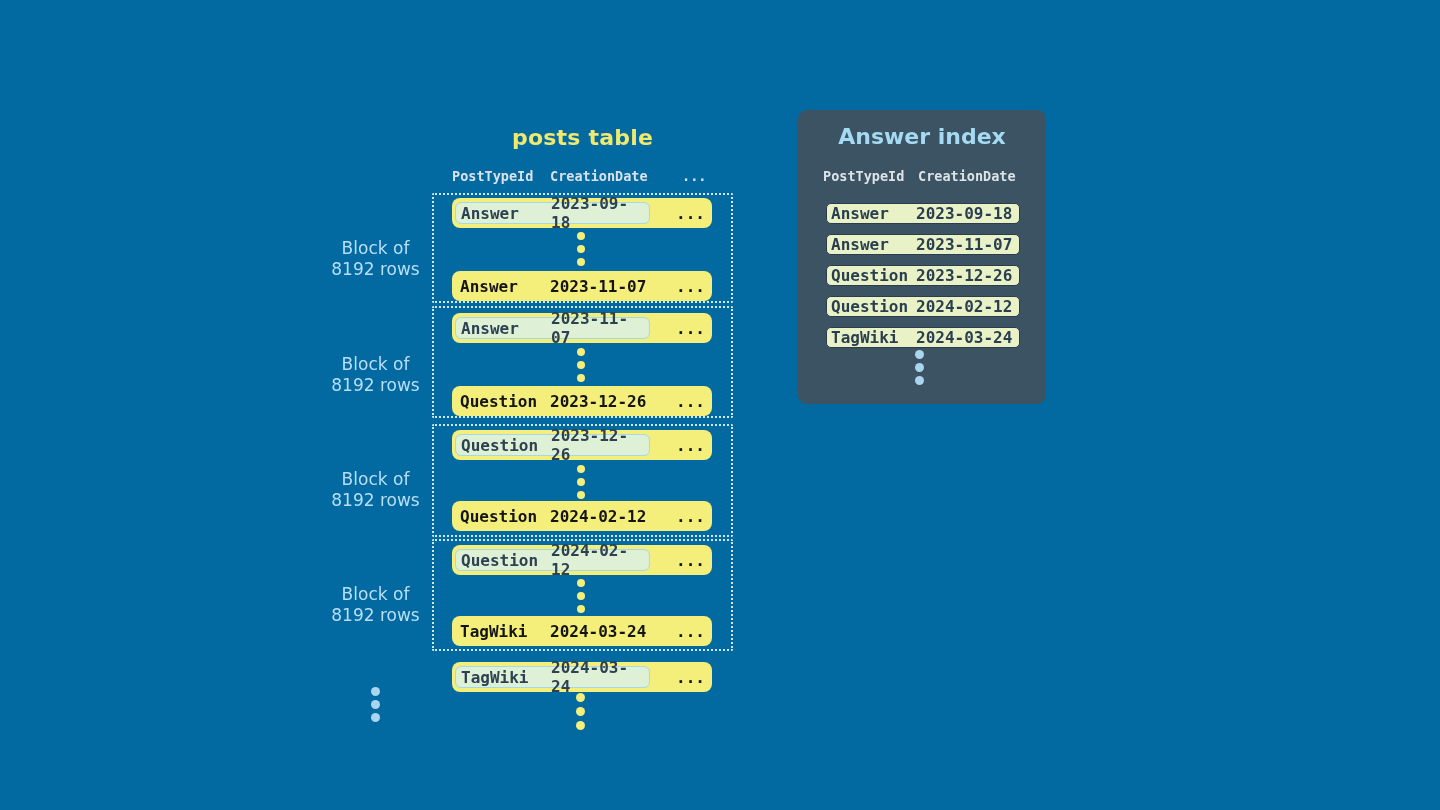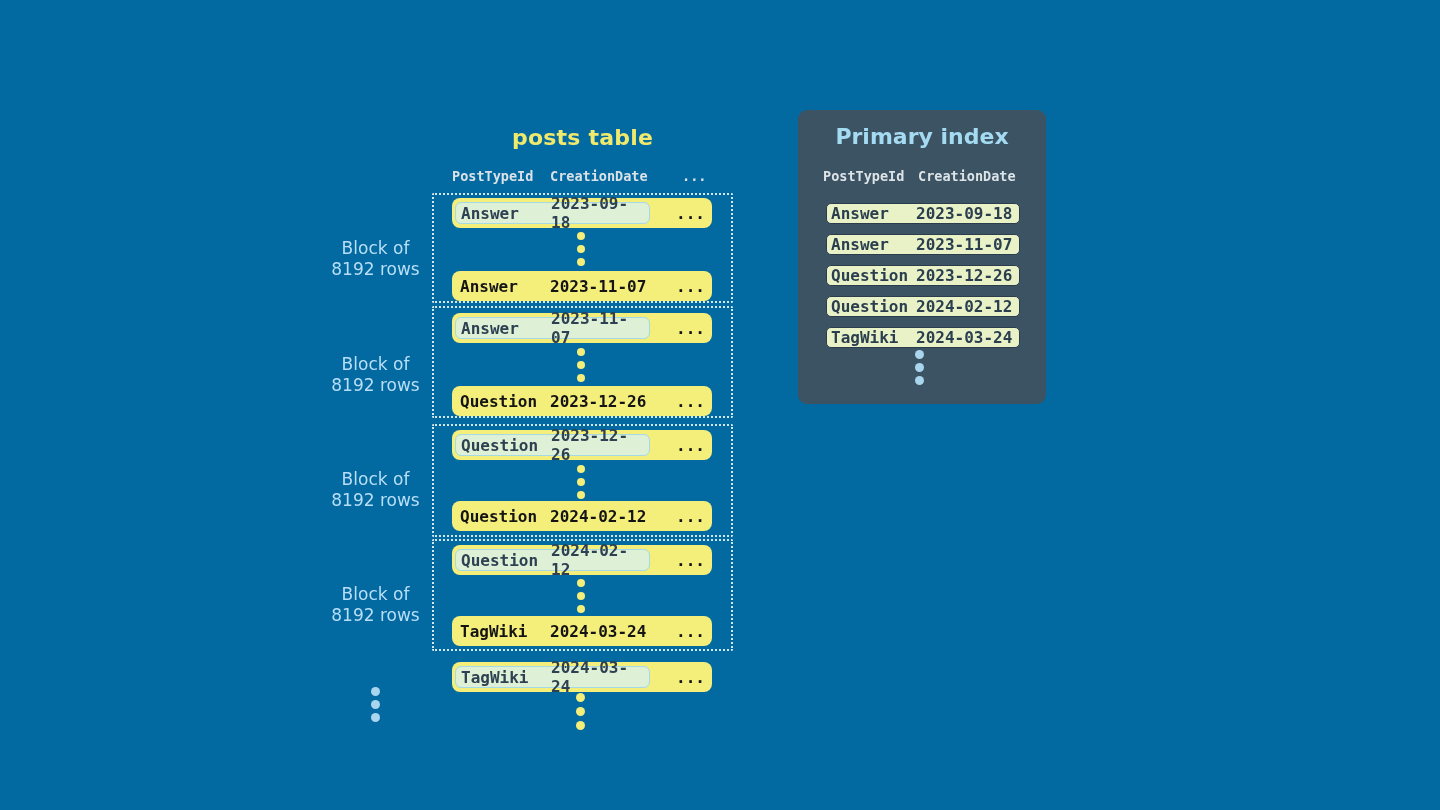--- a/index.html
+++ b/index.html
@@ -175,21 +175,21 @@
       <div class="dot"></div>
       <div class="dot"></div>
   </div>
   <div class="vdots s9 g4 blue" style="left:371px;top:687px;">
     <div class="dot"></div>
       <div class="dot"></div>
       <div class="dot"></div>
   </div>
 
   <div class="panel">
-    <div class="panel-title">Primary index</div>
+    <div class="panel-title">Answer index</div>
     <span class="mono-hdr" style="left:25px;top:58px;">PostTypeId</span>
     <span class="mono-hdr" style="left:120px;top:58px;">CreationDate</span>
 
     <div class="pill" style="top:93px;">
       <span class="type">Answer</span>
       <span class="date">2023-09-18</span>
     </div>
     <div class="pill" style="top:124px;">
       <span class="type">Answer</span>
       <span class="date">2023-11-07</span>

